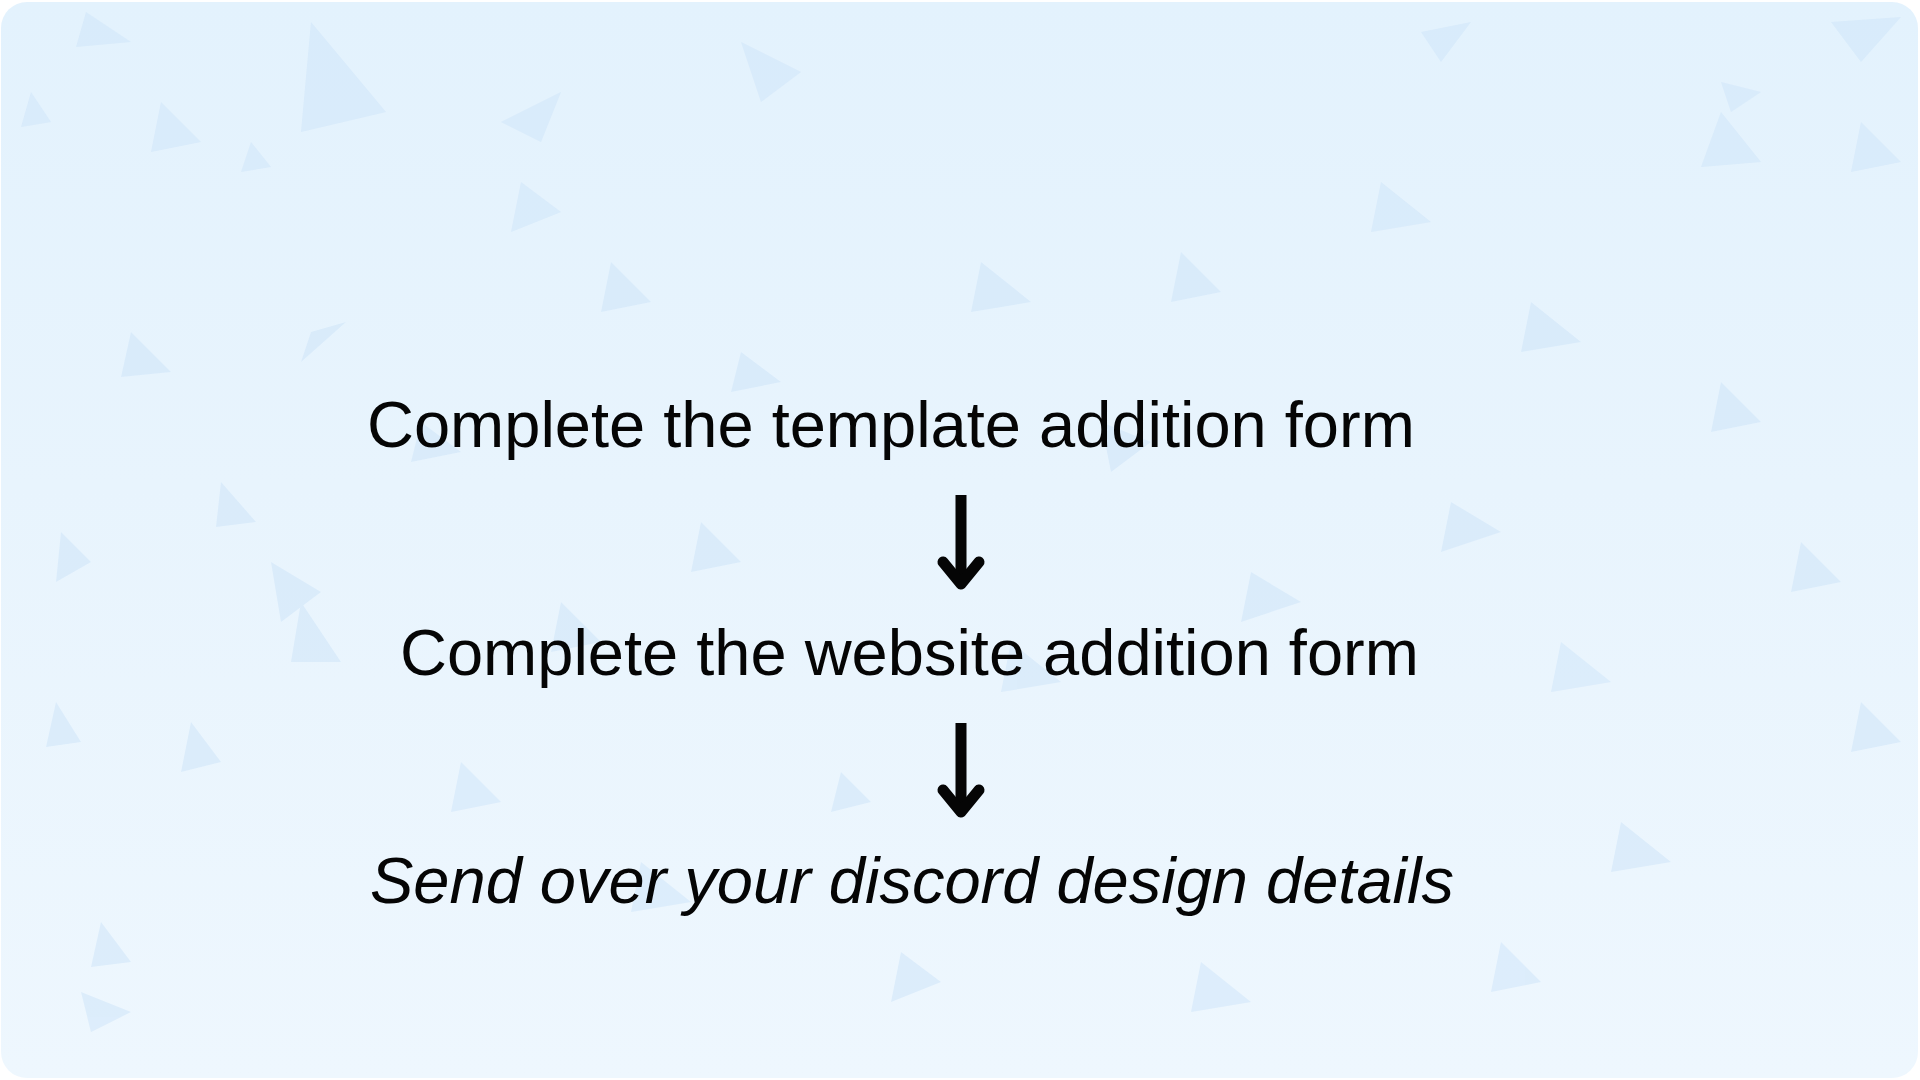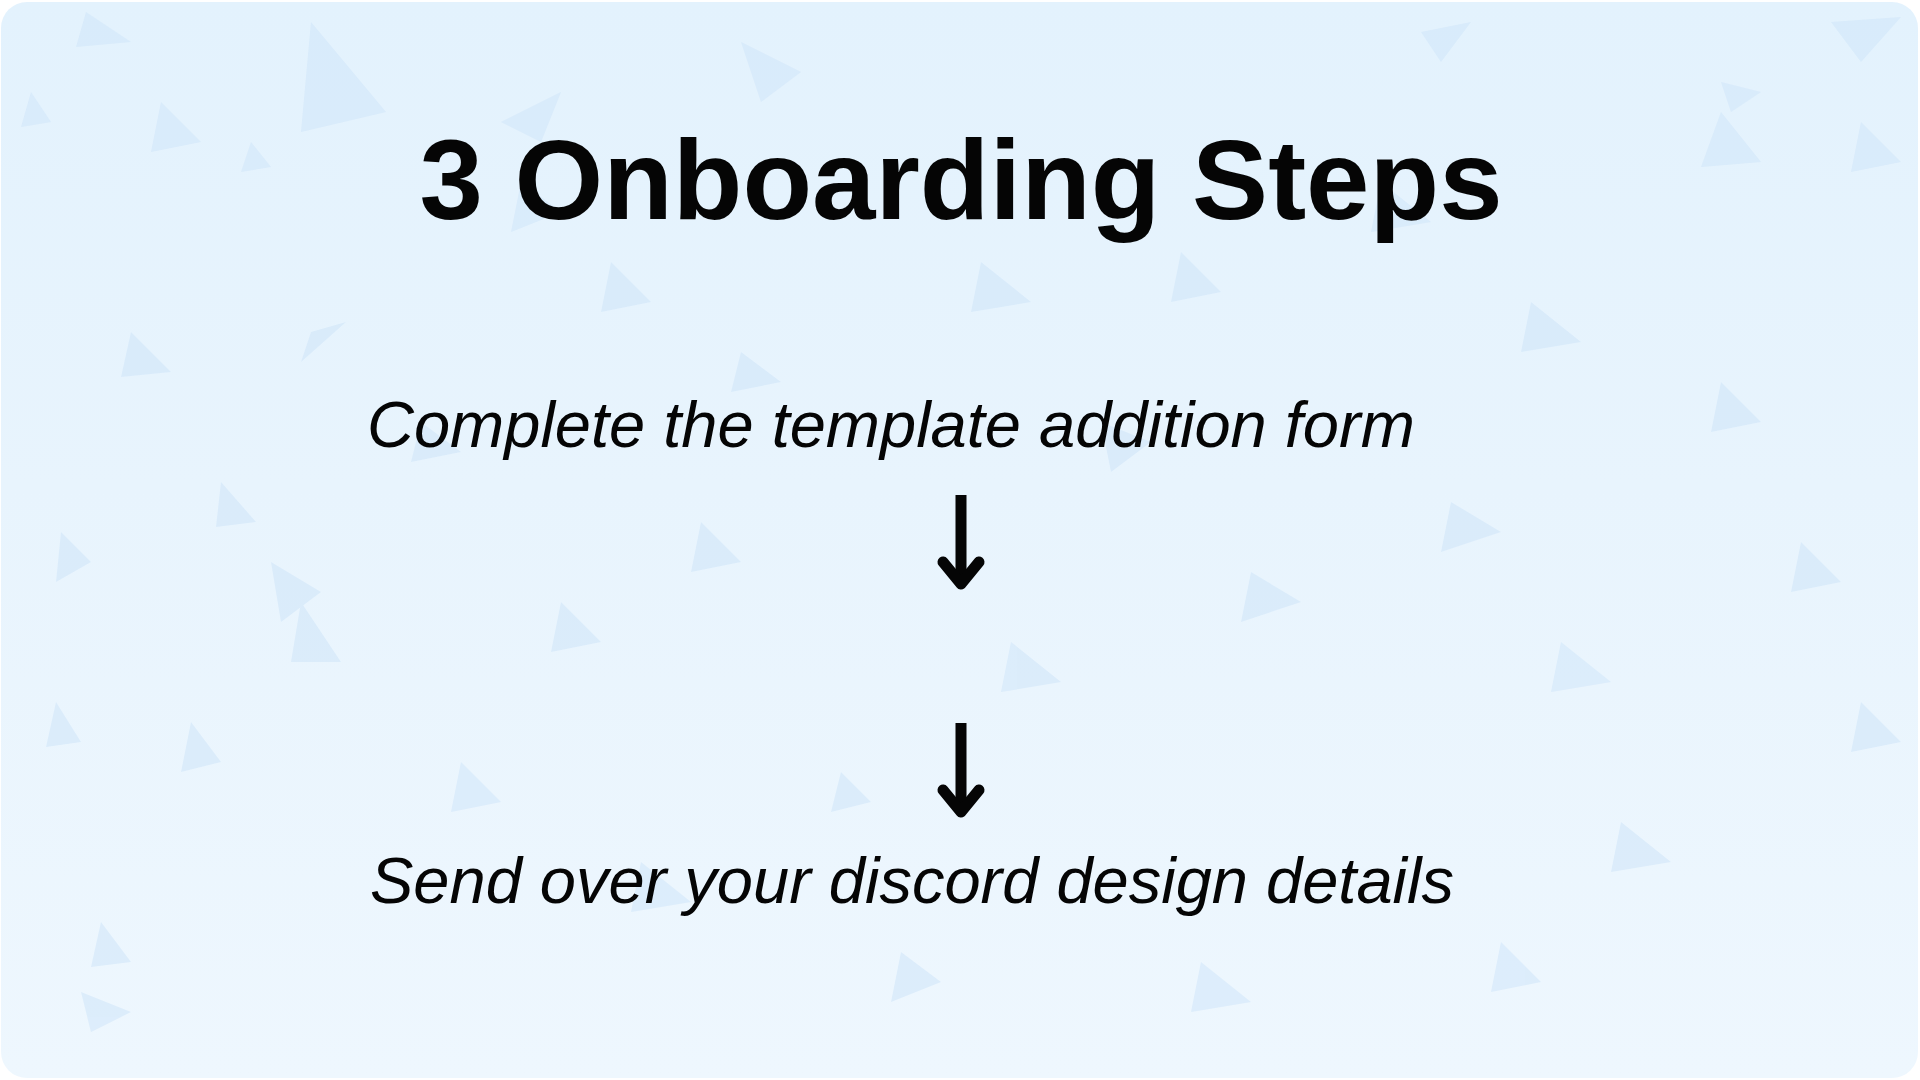--- a/index.html
+++ b/index.html
@@ -43,21 +43,21 @@
   .step {
     position: absolute;
     font-family: "Liberation Sans", sans-serif;
     font-weight: 400;
     font-size: 65px;
     line-height: 80px;
     color: #050505;
     white-space: nowrap;
     margin: 0;
   }
-  .step-1 { left: 366px; top: 383px; font-style: italic; }
+  .step-1 { left: 366px; top: 383px; }
   .step-2 { left: 399px; top: 611px; }
   .step-3 { left: 369px; top: 839px; font-style: italic; }
   .arrow {
     position: absolute;
     width: 60px;
     height: 100px;
   }
   .arrow-1 { left: 930px; top: 490px; }
   .arrow-2 { left: 930px; top: 718px; }
 </style>
@@ -110,29 +110,29 @@
       <polygon points="1420,30 1470,20 1440,60"></polygon>
       <polygon points="1200,960 1250,1000 1190,1010"></polygon>
       <polygon points="1500,940 1540,980 1490,990"></polygon>
       <polygon points="900,950 940,980 890,1000"></polygon>
       <polygon points="1010,640 1060,680 1000,690"></polygon>
       <polygon points="740,350 780,380 730,390"></polygon>
       <polygon points="420,420 460,450 410,460"></polygon>
     </g>
   </svg>
 
-  <h1 class="title">3 Onboarding Steps</h1>
 
   <p class="step step-1">Complete the template addition form</p>
 
   <svg class="arrow arrow-1" viewBox="0 0 60 100">
     <line x1="30" y1="3" x2="30" y2="90" stroke="#050505" stroke-width="11" stroke-linecap="butt"></line>
     <polyline points="12,70 30,92 48,70" fill="none" stroke="#050505" stroke-width="11" stroke-linecap="round" stroke-linejoin="round"></polyline>
   </svg>
 
+  <p class="step step-2">Complete the website addition form</p>
 
   <svg class="arrow arrow-2" viewBox="0 0 60 100">
     <line x1="30" y1="3" x2="30" y2="90" stroke="#050505" stroke-width="11" stroke-linecap="butt"></line>
     <polyline points="12,70 30,92 48,70" fill="none" stroke="#050505" stroke-width="11" stroke-linecap="round" stroke-linejoin="round"></polyline>
   </svg>
 
   <p class="step step-3">Send over your discord design details</p>
 </div>
 
 </body></html>

